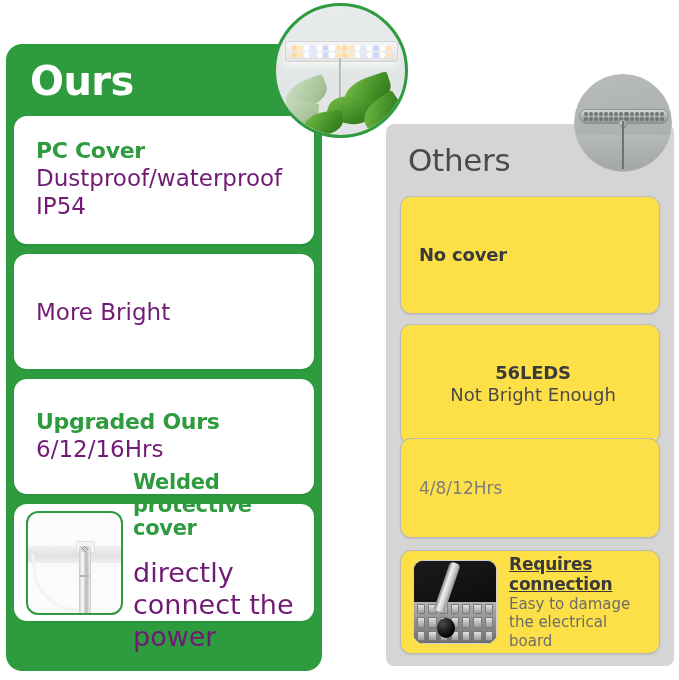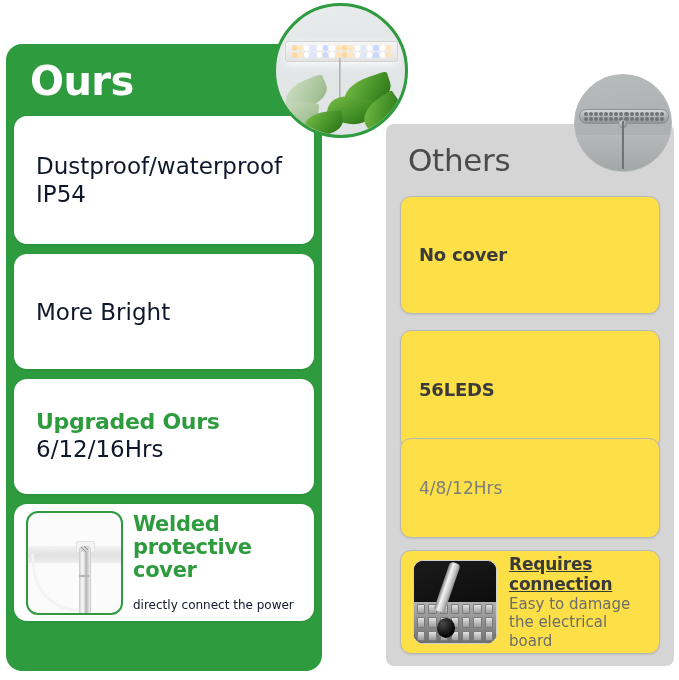--- a/index.html
+++ b/index.html
@@ -70,21 +70,21 @@
   .o-sub {
     font-size: 18px;
     color: #4a4a4a;
     line-height: 1.22;
     margin-top: 1px;
   }
   .o-sub.dim { color: #7d7d7d; font-size: 17px; }
 
   
   #ocard0 { top: 0px;   height: 118px; }
-  #ocard1 { top: 134px; height: 120px; }
+  #ocard1 { top: 128px; height: 120px; text-align: center; }
   #ocard2 { top: 242px; height: 100px; }
   #ocard3 { top: 354px; height: 104px; }
 
   
   .o-card-row {
     position: absolute;
     inset: 0;
     display: flex;
     align-items: center;
     padding: 0 12px 0 12px;
@@ -150,21 +150,21 @@
   }
   .g-head {
     font-size: 22px;
     font-weight: bold;
     color: #2e9b3f;
     letter-spacing: -0.3px;
     line-height: 1.1;
   }
   .g-sub {
     font-size: 23px;
-    color: #0f172a;
+    color: #701a75;
     line-height: 1.2;
     margin-top: 2px;
   }
 
   #gcard0 { top: 0px;   height: 128px; }
   #gcard1 { top: 138px; height: 115px; }
   #gcard2 { top: 263px; height: 115px; }
   #gcard3 { top: 388px; height: 117px; }
 
   .g-card-row {
@@ -181,21 +181,21 @@
     height: 100px;
     flex: 0 0 93px;
     border: 2px solid #2e9b3f;
     border-radius: 12px;
     overflow: hidden;
     position: relative;
     background: #fbfbfb;
   }
   .g-text { flex: 1 1 auto; min-width: 0; }
   .g-text .g-head { font-size: 21px; }
-  .g-text .g-sub  { font-size: 12px; margin-top: 16px; }
+  .g-text .g-sub  { font-size: 27px; margin-top: 16px; }
 
   
   .circle-photo {
     position: absolute;
     border-radius: 50%;
     overflow: hidden;
   }
   #circle-ours {
     left: 273px;
     top: 3px;
@@ -380,20 +380,21 @@
 
     <div class="o-card" id="ocard0">
       <div class="o-inner">
         <div class="o-head">No cover</div>
       </div>
     </div>
 
     <div class="o-card" id="ocard1">
       <div class="o-inner">
         <div class="o-head">56LEDS</div>
+        <div class="o-sub">Not Bright Enough</div>
       </div>
     </div>
 
     <div class="o-card" id="ocard2">
       <div class="o-inner">
         <div class="o-sub dim">4/8/12Hrs</div>
       </div>
     </div>
 
     <div class="o-card" id="ocard3">
@@ -438,20 +439,21 @@
   </div>
 </div>
 
 <div class="ours-panel">
   <div class="ours-title">Ours</div>
 
   <div class="ours-cards">
 
     <div class="g-card" id="gcard0">
       <div class="g-inner">
+        <div class="g-head">PC Cover</div>
         <div class="g-sub" style="white-space:pre-line">Dustproof/waterproof
 IP54</div>
       </div>
     </div>
 
     <div class="g-card" id="gcard1">
       <div class="g-inner">
         <div class="g-sub">More Bright</div>
       </div>
     </div>

